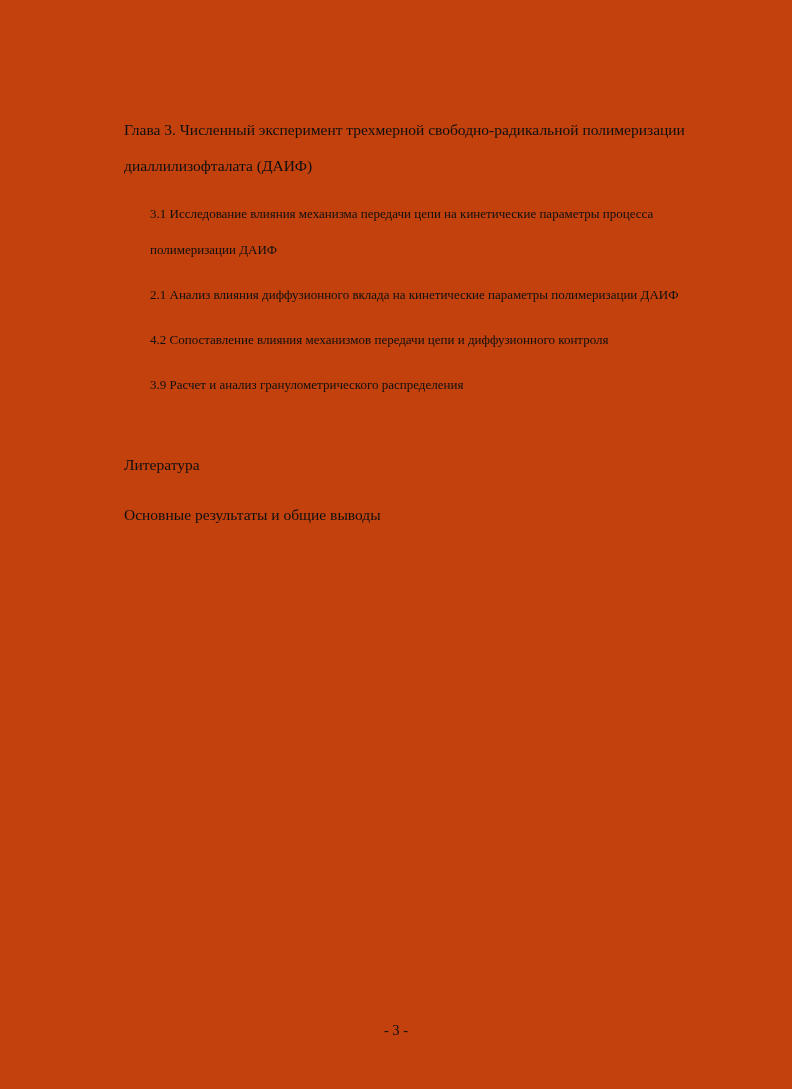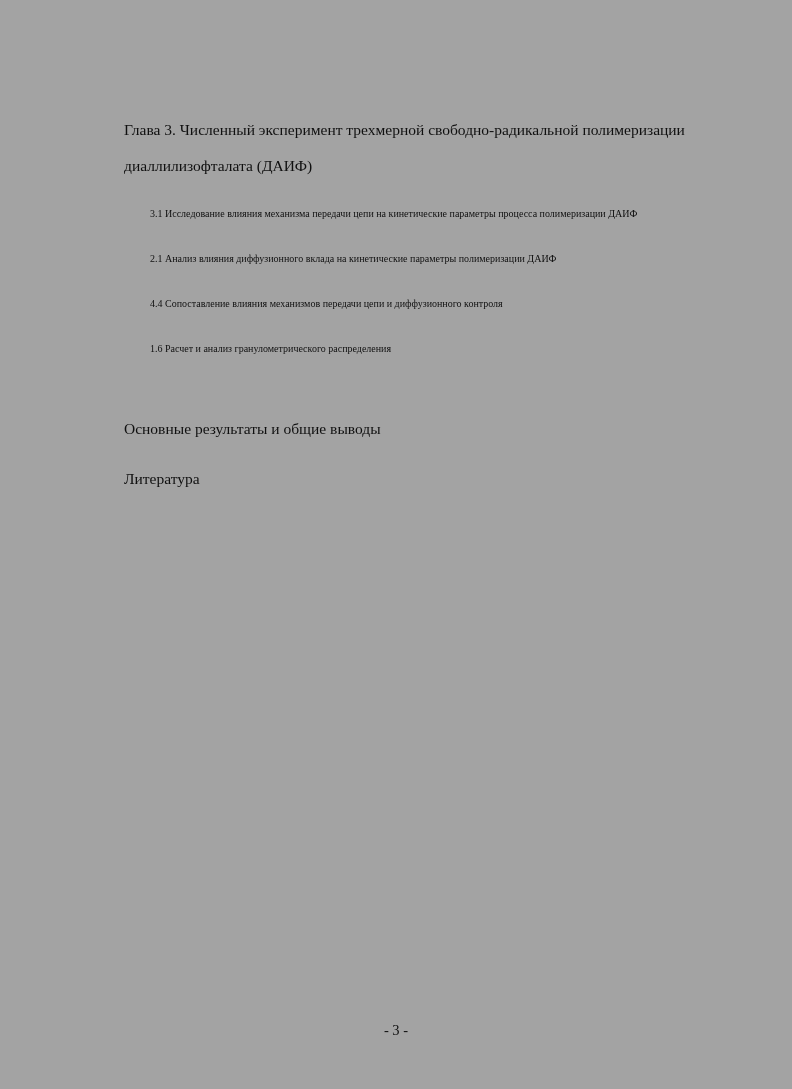--- a/index.html
+++ b/index.html
@@ -4,21 +4,21 @@
 <style>
   html, body {
     margin: 0;
     padding: 0;
     background: #ffffff;
   }
   .page {
     position: relative;
     width: 792px;
     height: 1089px;
-    background: #a3a3a3;
+    background: #c2410c;
     font-family: "Liberation Serif", "DejaVu Serif", serif;
     color: #101010;
     overflow: hidden;
   }
   .content {
     position: absolute;
     left: 124px;
     top: 112px;
     width: 570px;
   }
@@ -29,21 +29,21 @@
     font-weight: normal;
     text-align: left;
     width: 566px;
   }
   .toc-list {
     margin: 0;
     padding: 0;
     list-style: none;
   }
   .toc-item {
-    font-size: 10px;
+    font-size: 13px;
     line-height: 36px;
     margin: 0 0 9px 0;
     padding-left: 26px;
     width: 540px;
   }
   .tail-block {
     margin-top: 44px;
   }
   .tail-line {
     font-size: 15.5px;
@@ -64,25 +64,25 @@
 <body>
 
 <div class="page">
   <div class="content">
 
     <p class="chapter-title">Глава 3. Численный эксперимент трехмерной свободно-радикальной полимеризации диаллилизофталата (ДАИФ)</p>
 
     <ul class="toc-list">
       <li class="toc-item">3.1 Исследование влияния механизма передачи цепи на кинетические параметры процесса полимеризации ДАИФ</li>
       <li class="toc-item">2.1 Анализ влияния диффузионного вклада на кинетические параметры полимеризации ДАИФ</li>
-      <li class="toc-item">4.4 Сопоставление влияния механизмов передачи цепи и диффузионного контроля</li>
-      <li class="toc-item">1.6 Расчет и анализ гранулометрического распределения</li>
+      <li class="toc-item">4.2 Сопоставление влияния механизмов передачи цепи и диффузионного контроля</li>
+      <li class="toc-item">3.9 Расчет и анализ гранулометрического распределения</li>
     </ul>
 
     <div class="tail-block">
+      <p class="tail-line">Литература</p>
       <p class="tail-line">Основные результаты и общие выводы</p>
-      <p class="tail-line">Литература</p>
     </div>
 
   </div>
 
   <div class="page-number">- 3 -</div>
 </div>
 
 </body></html>

